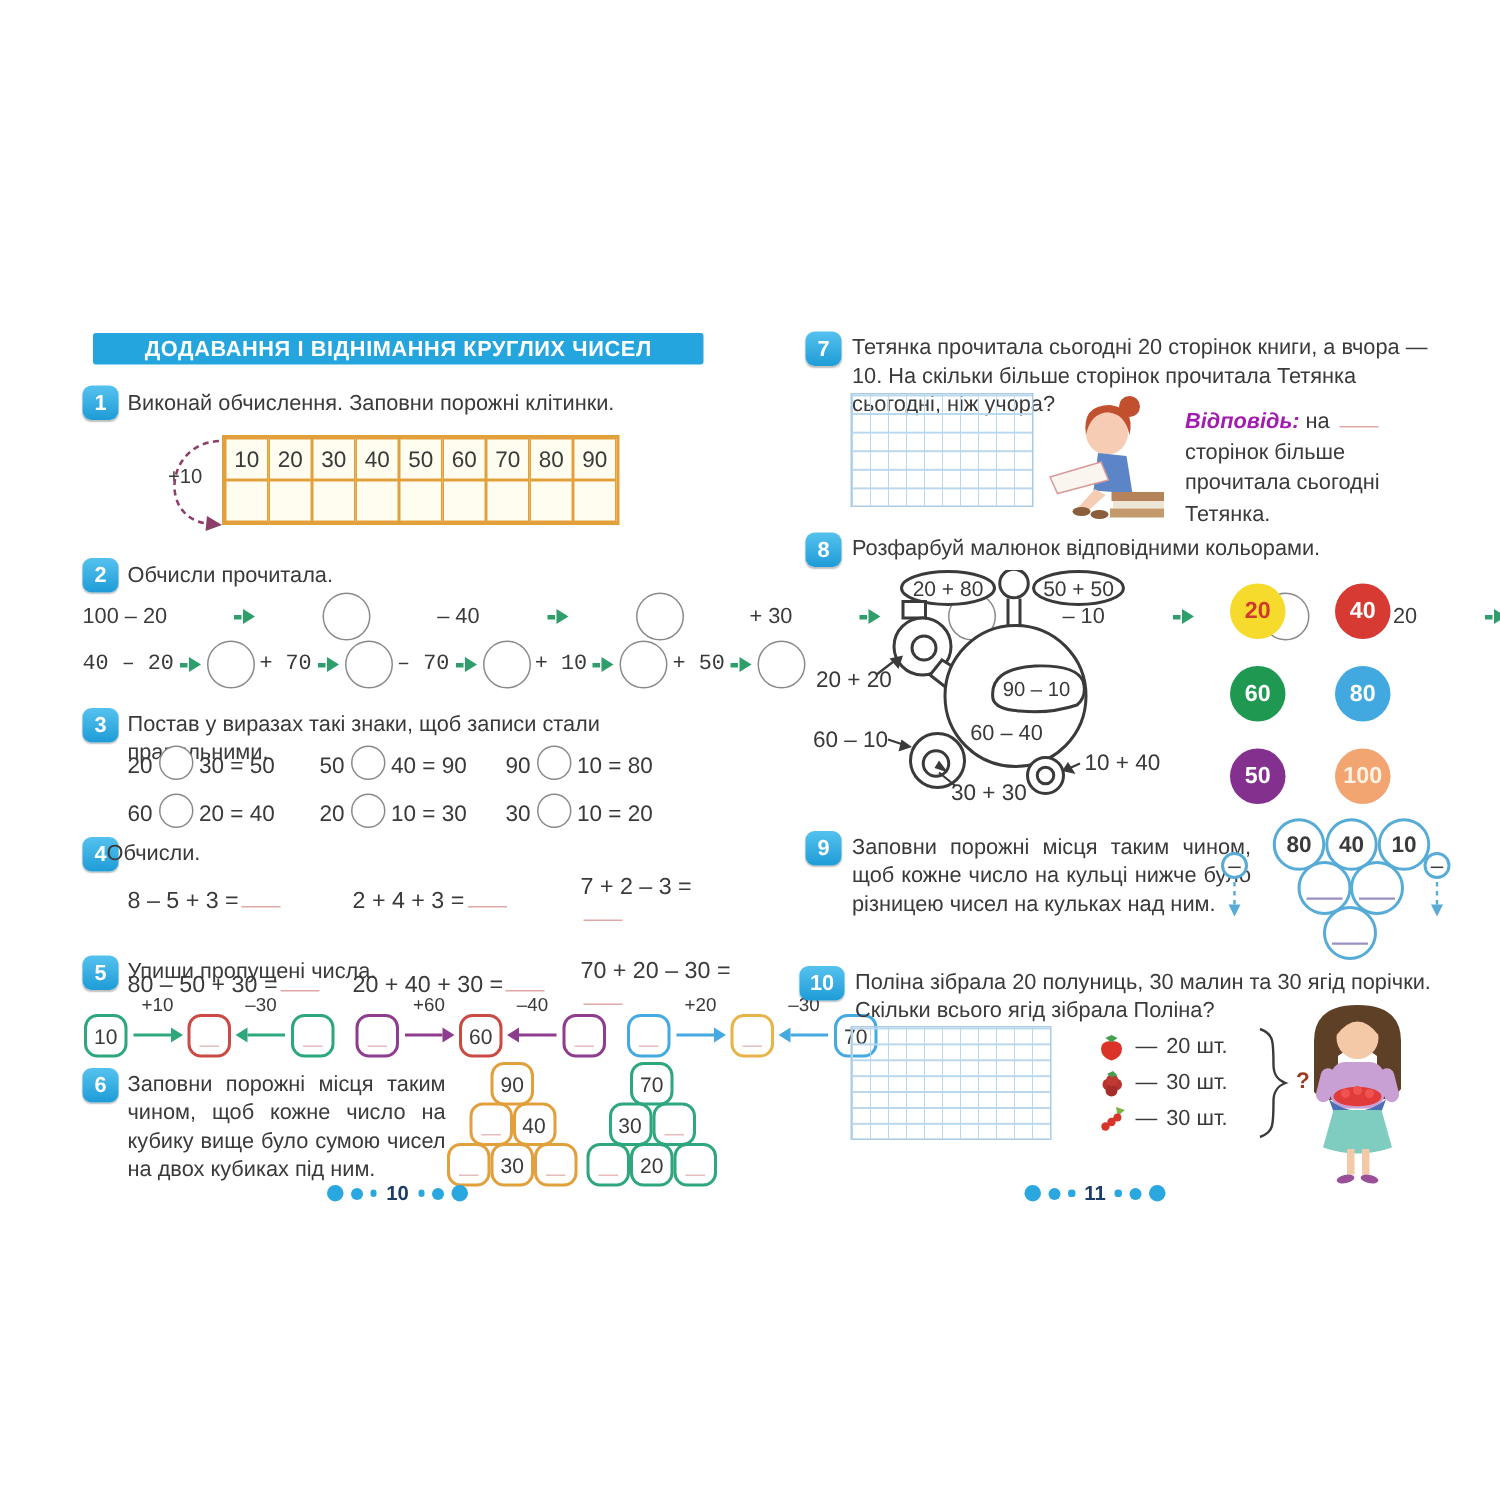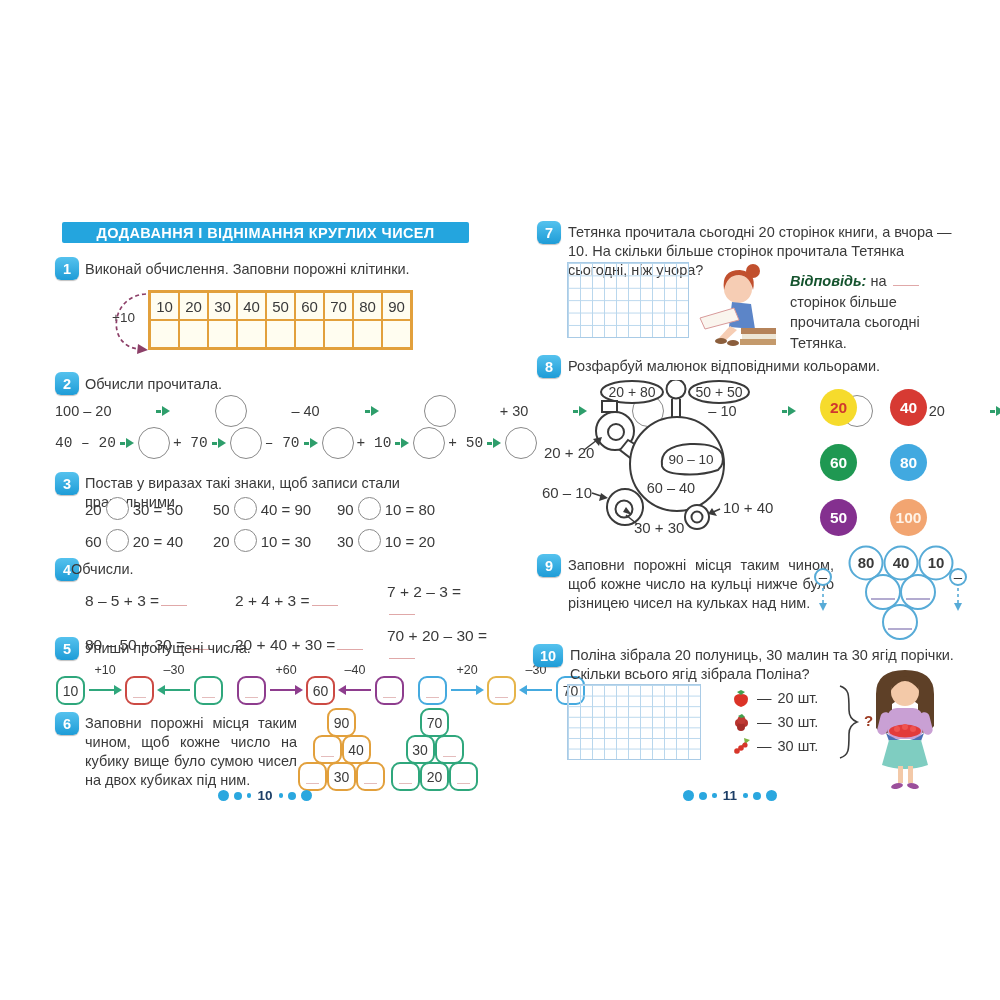--- a/index.html
+++ b/index.html
@@ -19,21 +19,21 @@
   .t1c{border:1px solid #E2A03C;display:flex;align-items:center;justify-content:center;font-size:15px;}
   
   .chainrow{display:flex;align-items:center;gap:3px;font-size:14.5px;white-space:nowrap;}
   .ccirc{width:30px;height:30px;border:1.4px solid #8a8a8a;border-radius:50%;background:#fff;flex:0 0 auto;}
   .chev{position:relative;width:14px;height:11px;flex:0 0 auto;color:#2E9E6B;margin:0 1px;}
   .chev::before{content:"";position:absolute;left:0;top:4px;width:5px;height:3px;background:currentColor;}
   .chev::after{content:"";position:absolute;left:6px;top:0;border-left:8px solid currentColor;
     border-top:5.5px solid transparent;border-bottom:5.5px solid transparent;}
   
   .exgrid{display:grid;grid-template-columns:128px 124px auto;row-gap:9px;font-size:15px;align-items:center;}
-  .exgrid4{display:grid;grid-template-columns:150px 152px auto;row-gap:8px;font-size:15.5px;align-items:center;}
+  .exgrid4{display:grid;grid-template-columns:150px 152px auto;row-gap:20px;font-size:15.5px;align-items:center;}
   .scirc{display:inline-block;width:21px;height:21px;border:1.4px solid #8a8a8a;border-radius:50%;
     vertical-align:-5px;margin:0 4px;background:#fff;}
   .blank{display:inline-block;width:26px;border-bottom:1.7px solid #E0A8A8;height:12px;margin:0 2px;}
   
   .die{width:25px;height:25px;border:2.2px solid;border-radius:9px;background:#fff;
     display:flex;align-items:center;justify-content:center;font-size:14px;flex:0 0 auto;position:relative;}
   .die .bl{width:13px;border-bottom:1.6px solid #E4BCBC;position:absolute;bottom:5px;}
   .c-green{border-color:#2FA77C}.c-red{border-color:#CC4A44}.c-purple{border-color:#8E3D8E}
   .c-blue{border-color:#45AADF}.c-yellow{border-color:#E6B449}.c-orange{border-color:#E2A03C}
   .harrow{position:relative;width:34px;height:25px;flex:0 0 auto;}
@@ -55,21 +55,21 @@
     linear-gradient(#B9D7ED 1px,transparent 1px),linear-gradient(90deg,#B9D7ED 1px,transparent 1px);}
   
   .pcirc{width:37px;height:37px;border-radius:50%;display:flex;align-items:center;justify-content:center;
     font-size:15.5px;font-weight:bold;}
   
   .pgnum{display:flex;align-items:center;justify-content:center;gap:5px;}
   .dot{border-radius:50%;background:#2AA7DF;}
   .d1{width:11px;height:11px}.d2{width:8px;height:8px}.d3{width:4.5px;height:4.5px}
   .pgn{font-size:13.5px;font-weight:bold;color:#1C3E66;margin:0 1px;}
   .answer{font-size:14.5px;line-height:1.42;}
-  .alabel{font-weight:bold;font-style:italic;color:#14532d;}
+  .alabel{font-weight:bold;font-style:italic;color:#a21caf;}
   svg text{font-family:"Liberation Sans","DejaVu Sans",sans-serif;fill:#3a3a3a;}
   .legendrow{display:flex;align-items:center;gap:6px;font-size:14.5px;height:24px;}
 </style>
 </head>
 <body>
 
 <div id="page">
 
   <div class="abs banner" style="left:62px;top:222px;width:407px;height:21px;">ДОДАВАННЯ І ВІДНІМАННЯ КРУГЛИХ ЧИСЕЛ</div>
 

